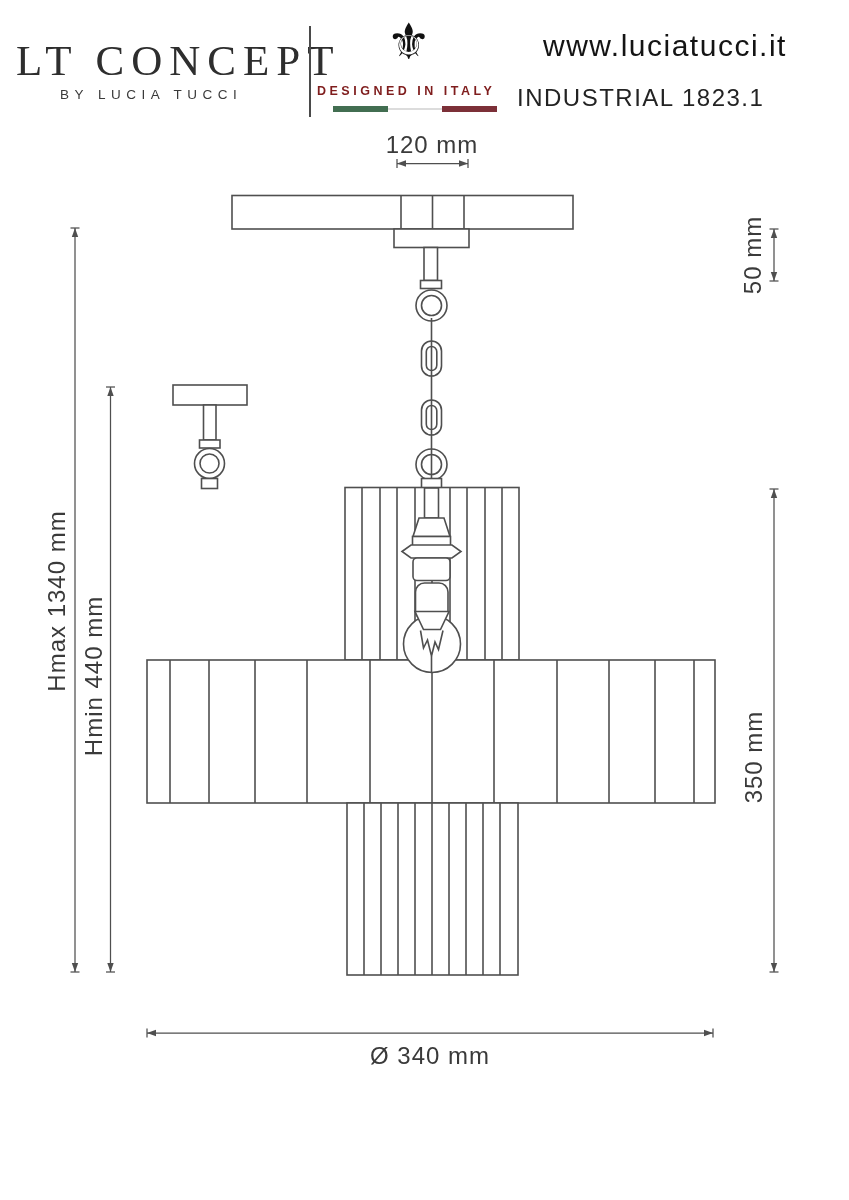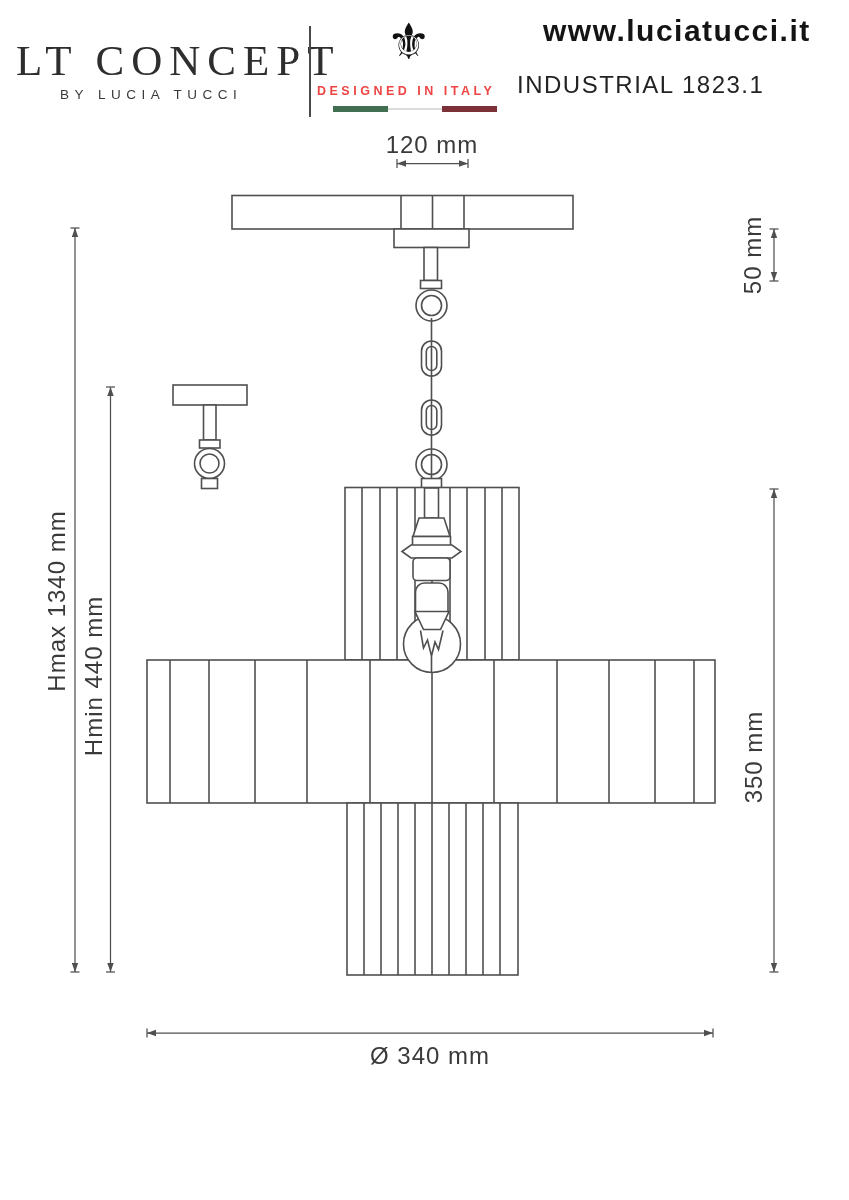--- a/index.html
+++ b/index.html
@@ -5,26 +5,26 @@
   html,body{margin:0;padding:0;background:#ffffff;}
   .page{position:relative;width:849px;height:1200px;background:#ffffff;overflow:hidden;
         font-family:"Liberation Sans",sans-serif;}
   .abs{position:absolute;white-space:nowrap;}
   .brand-title{left:16px;top:36px;font-family:"Liberation Serif",serif;font-size:43px;
                letter-spacing:7px;color:#2e2e2e;font-weight:400;}
   .brand-subtitle{left:60px;top:87px;font-size:13.5px;letter-spacing:5.5px;color:#3a3a3a;}
   .divider{left:309px;top:26px;width:2px;height:91px;background:#4a4a4a;}
   .fleur{left:384px;top:16px;width:50px;text-align:center;font-size:50px;line-height:52px;color:#111;
          font-family:"DejaVu Sans",sans-serif;}
-  .designed{left:317px;top:84px;font-size:12.5px;letter-spacing:3.5px;color:#ef4444;font-weight:bold;}
+  .designed{left:317px;top:84px;font-size:12.5px;letter-spacing:3.5px;color:#7f1d1d;font-weight:bold;}
   .flag{left:333px;top:106px;width:164px;height:6px;display:flex;align-items:center;}
   .flag span{flex:1;height:6px;}
   .flag .mid{height:2px;}
-  .website{left:543px;top:14px;font-size:30px;font-weight:bold;letter-spacing:1.5px;color:#141414;}
-  .model{left:517px;top:71px;font-size:24px;letter-spacing:1.5px;color:#232323;}
+  .website{left:543px;top:29px;font-size:30px;font-weight:normal;letter-spacing:1.5px;color:#141414;}
+  .model{left:517px;top:84px;font-size:24px;letter-spacing:1.5px;color:#232323;}
   svg{position:absolute;left:0;top:0;}
   .ln{stroke:#4f4f4f;stroke-width:1.6;fill:none;}
   .f{fill:#ffffff;}
   .dln{stroke:#4f4f4f;stroke-width:1.25;fill:none;}
   .arr{fill:#4f4f4f;stroke:none;}
   .dim{font-family:"Liberation Sans",sans-serif;font-size:24px;fill:#3a3a3a;letter-spacing:1px;}
 </style>
 </head>
 <body>
 

